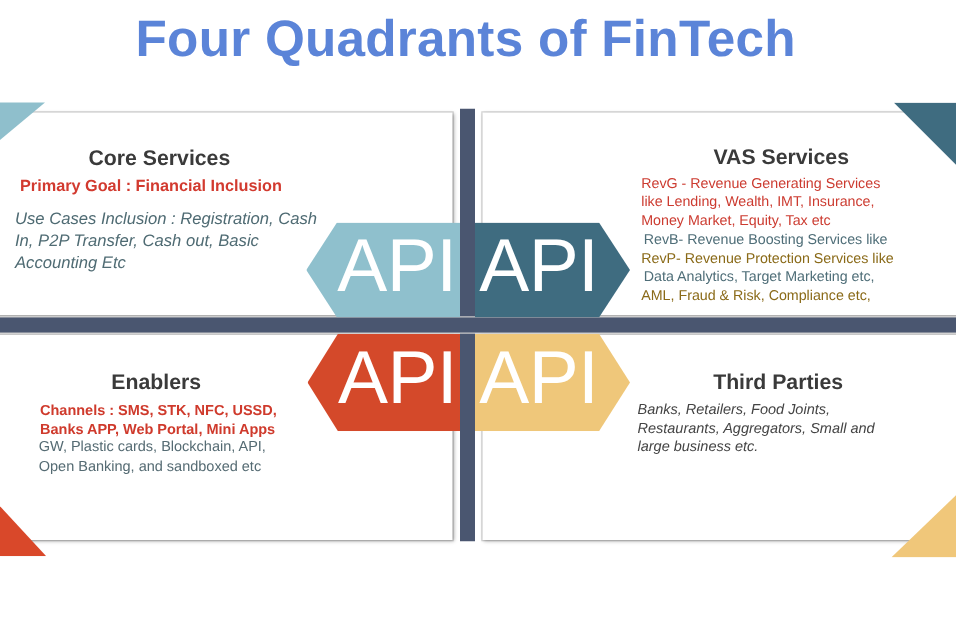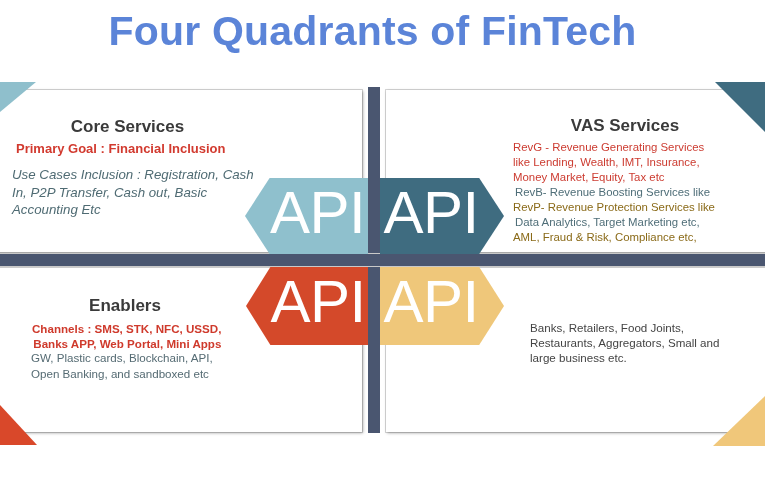--- a/index.html
+++ b/index.html
@@ -127,31 +127,31 @@
     font-size: 11.4px; line-height: 15px;
   }
   .c-red { color: #cc3b30; }
   .c-teal { color: #4f6e78; }
   .c-olive { color: #8a6a18; }
 
   .q3-head { left: 80px; top: 296px; width: 90px; }
   .q3-channels {
     position: absolute; left: 32px; top: 321px;
     font-size: 11.6px; font-weight: bold; color: #cf3a2c;
-    line-height: 15px; text-align: right;
+    line-height: 15px; text-align: left;
   }
   .q3-body {
     position: absolute; left: 31px; top: 350px;
     font-size: 11.6px; color: #556b73; line-height: 15.5px;
   }
 
   .q4-head { left: 560px; top: 296px; width: 125px; }
   .q4-body {
-    position: absolute; left: 530px; top: 320px;
-    font-size: 11.6px; color: #444444; line-height: 15px;
+    position: absolute; left: 510px; top: 320px;
+    font-size: 11.6px; color: #444444; line-height: 15px; font-style: italic;
   }
 </style>
 </head>
 <body>
 
 <div class="stage">
 
   <div class="title">Four Quadrants of FinTech</div>
 
   <div class="card q1"></div>
@@ -189,20 +189,21 @@
   <div class="heading q3-head">Enablers</div>
   <div class="q3-channels">
     <span class="line">Channels : SMS, STK, NFC, USSD,</span>
     <span class="line">Banks APP, Web Portal, Mini Apps</span>
   </div>
   <div class="q3-body">
     <span class="line">GW, Plastic cards, Blockchain, API,</span>
     <span class="line">Open Banking, and sandboxed  etc</span>
   </div>
 
+  <div class="heading q4-head">Third Parties</div>
   <div class="q4-body">
     <span class="line">Banks, Retailers, Food Joints,</span>
     <span class="line">Restaurants, Aggregators,  Small and</span>
     <span class="line">large business etc.</span>
   </div>
 
   <div class="api a1">
     <span>API</span>
   </div>
   <div class="api a2">

